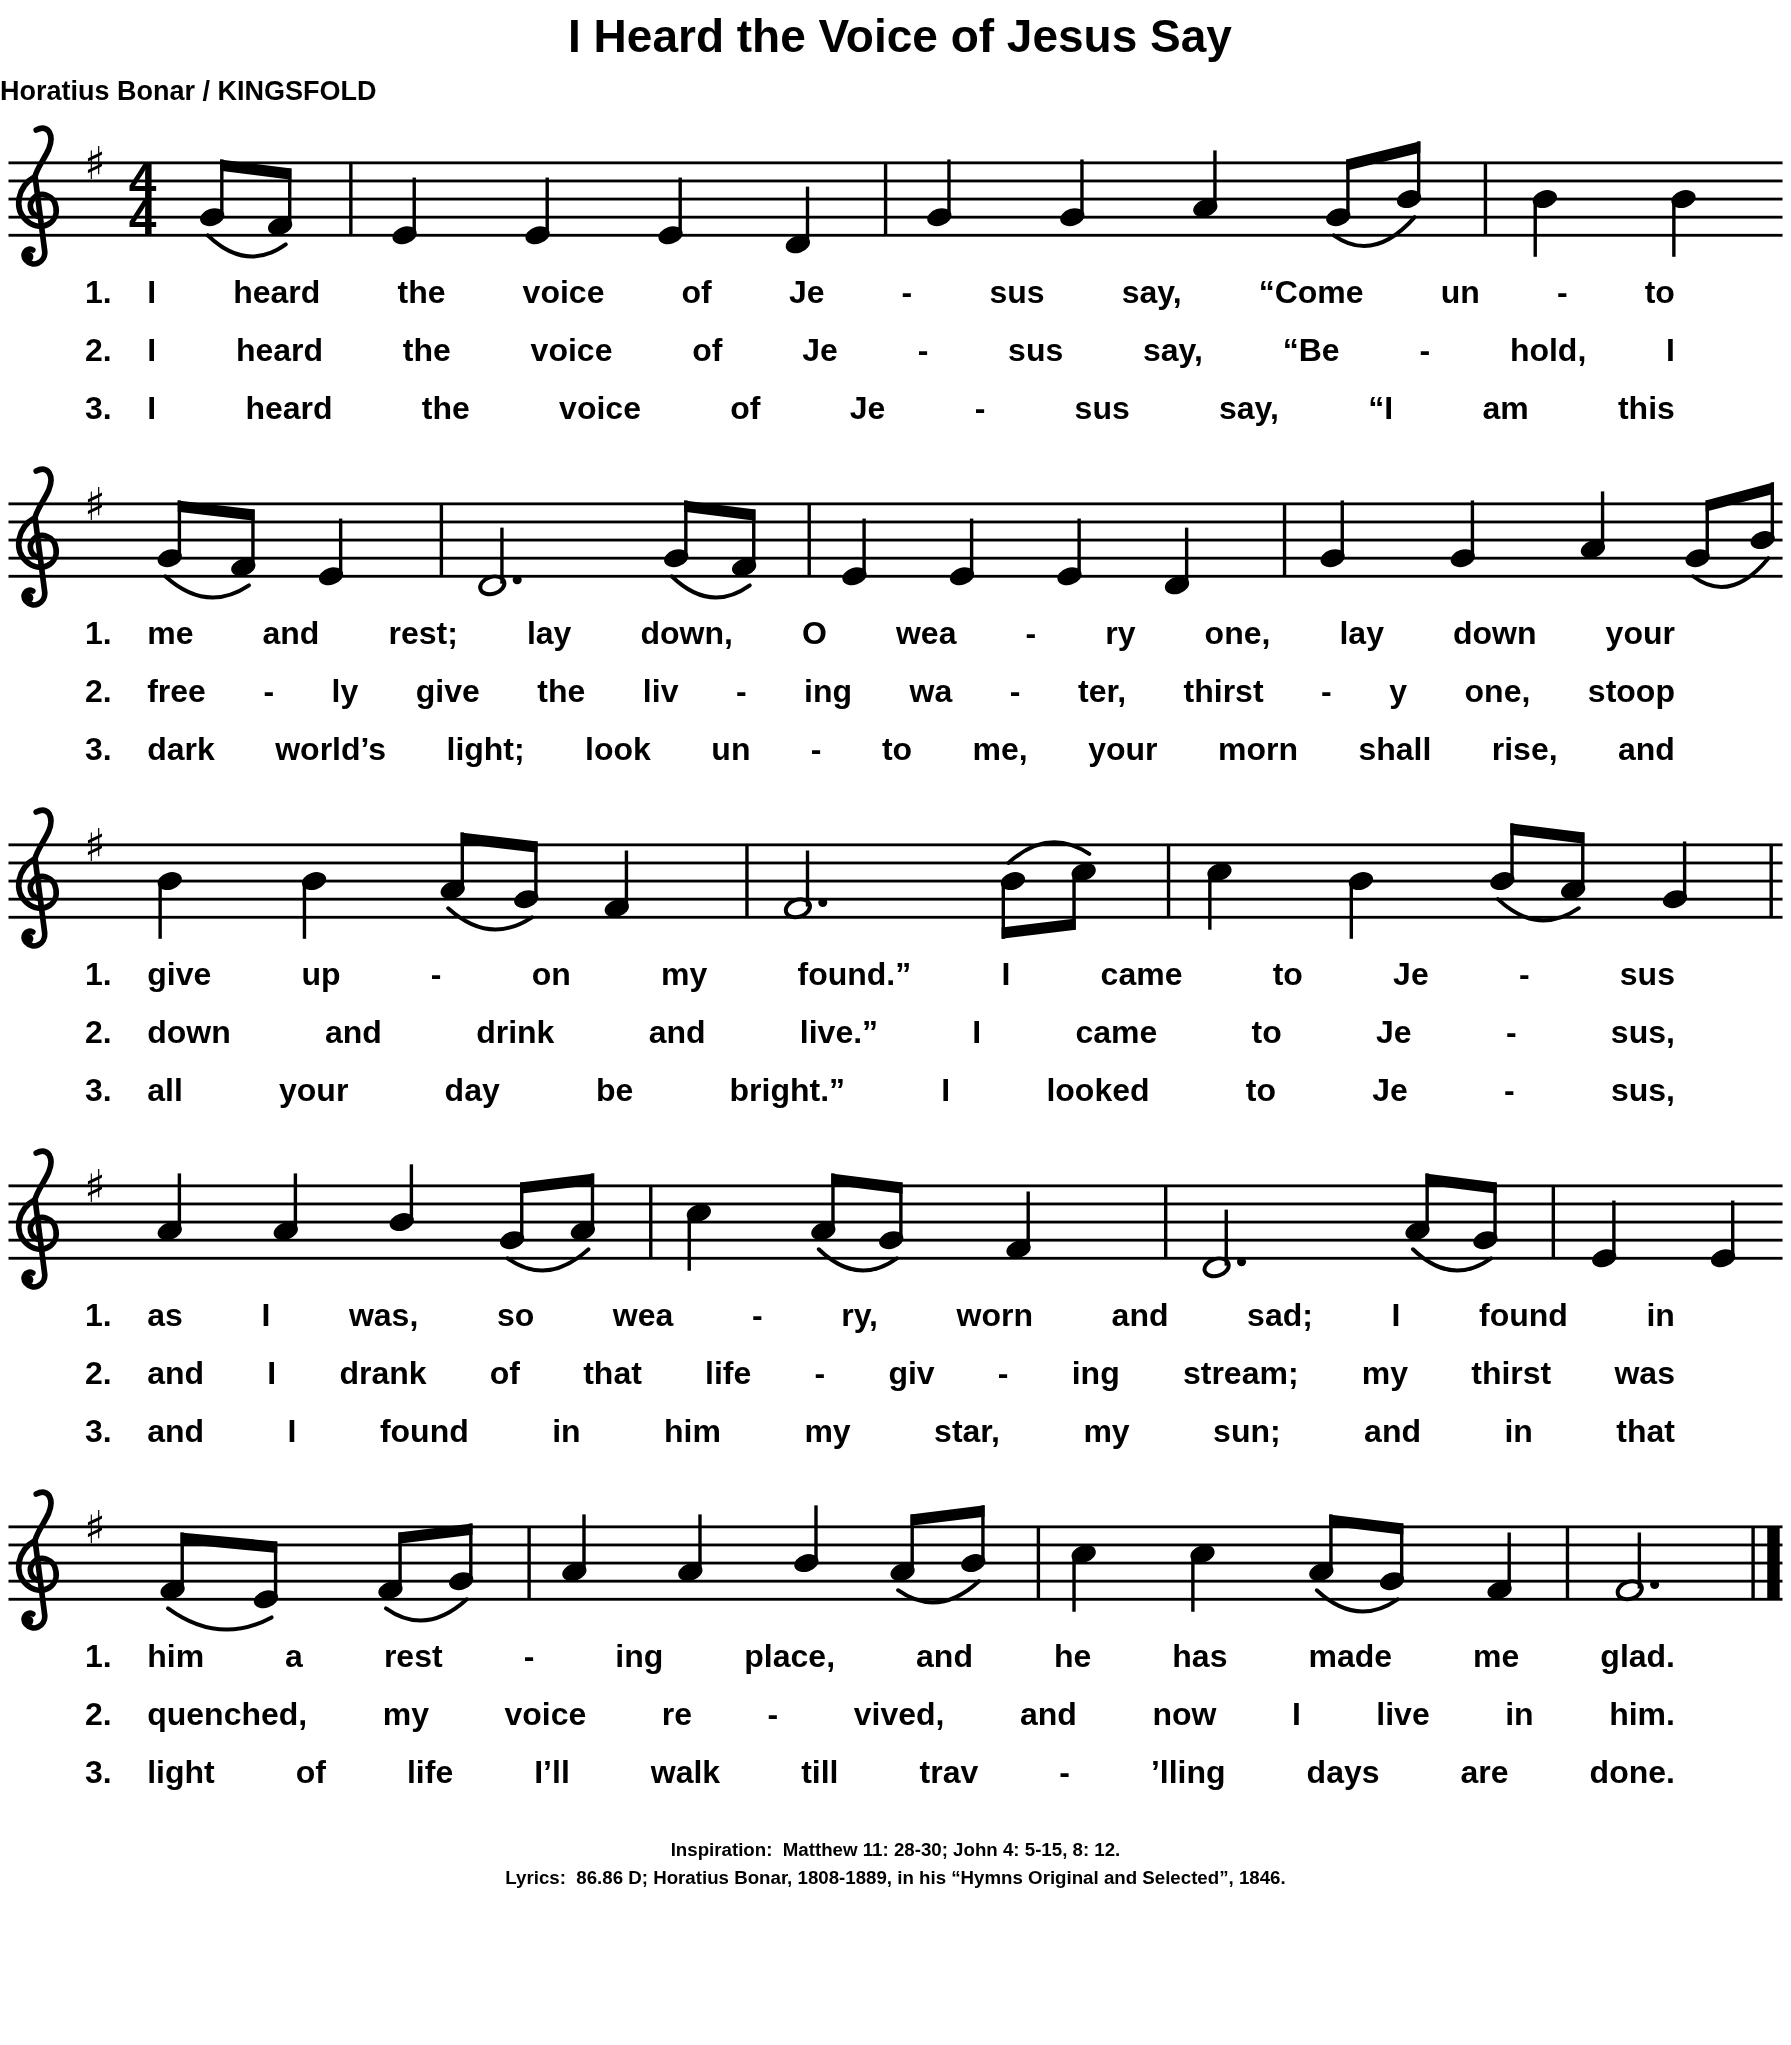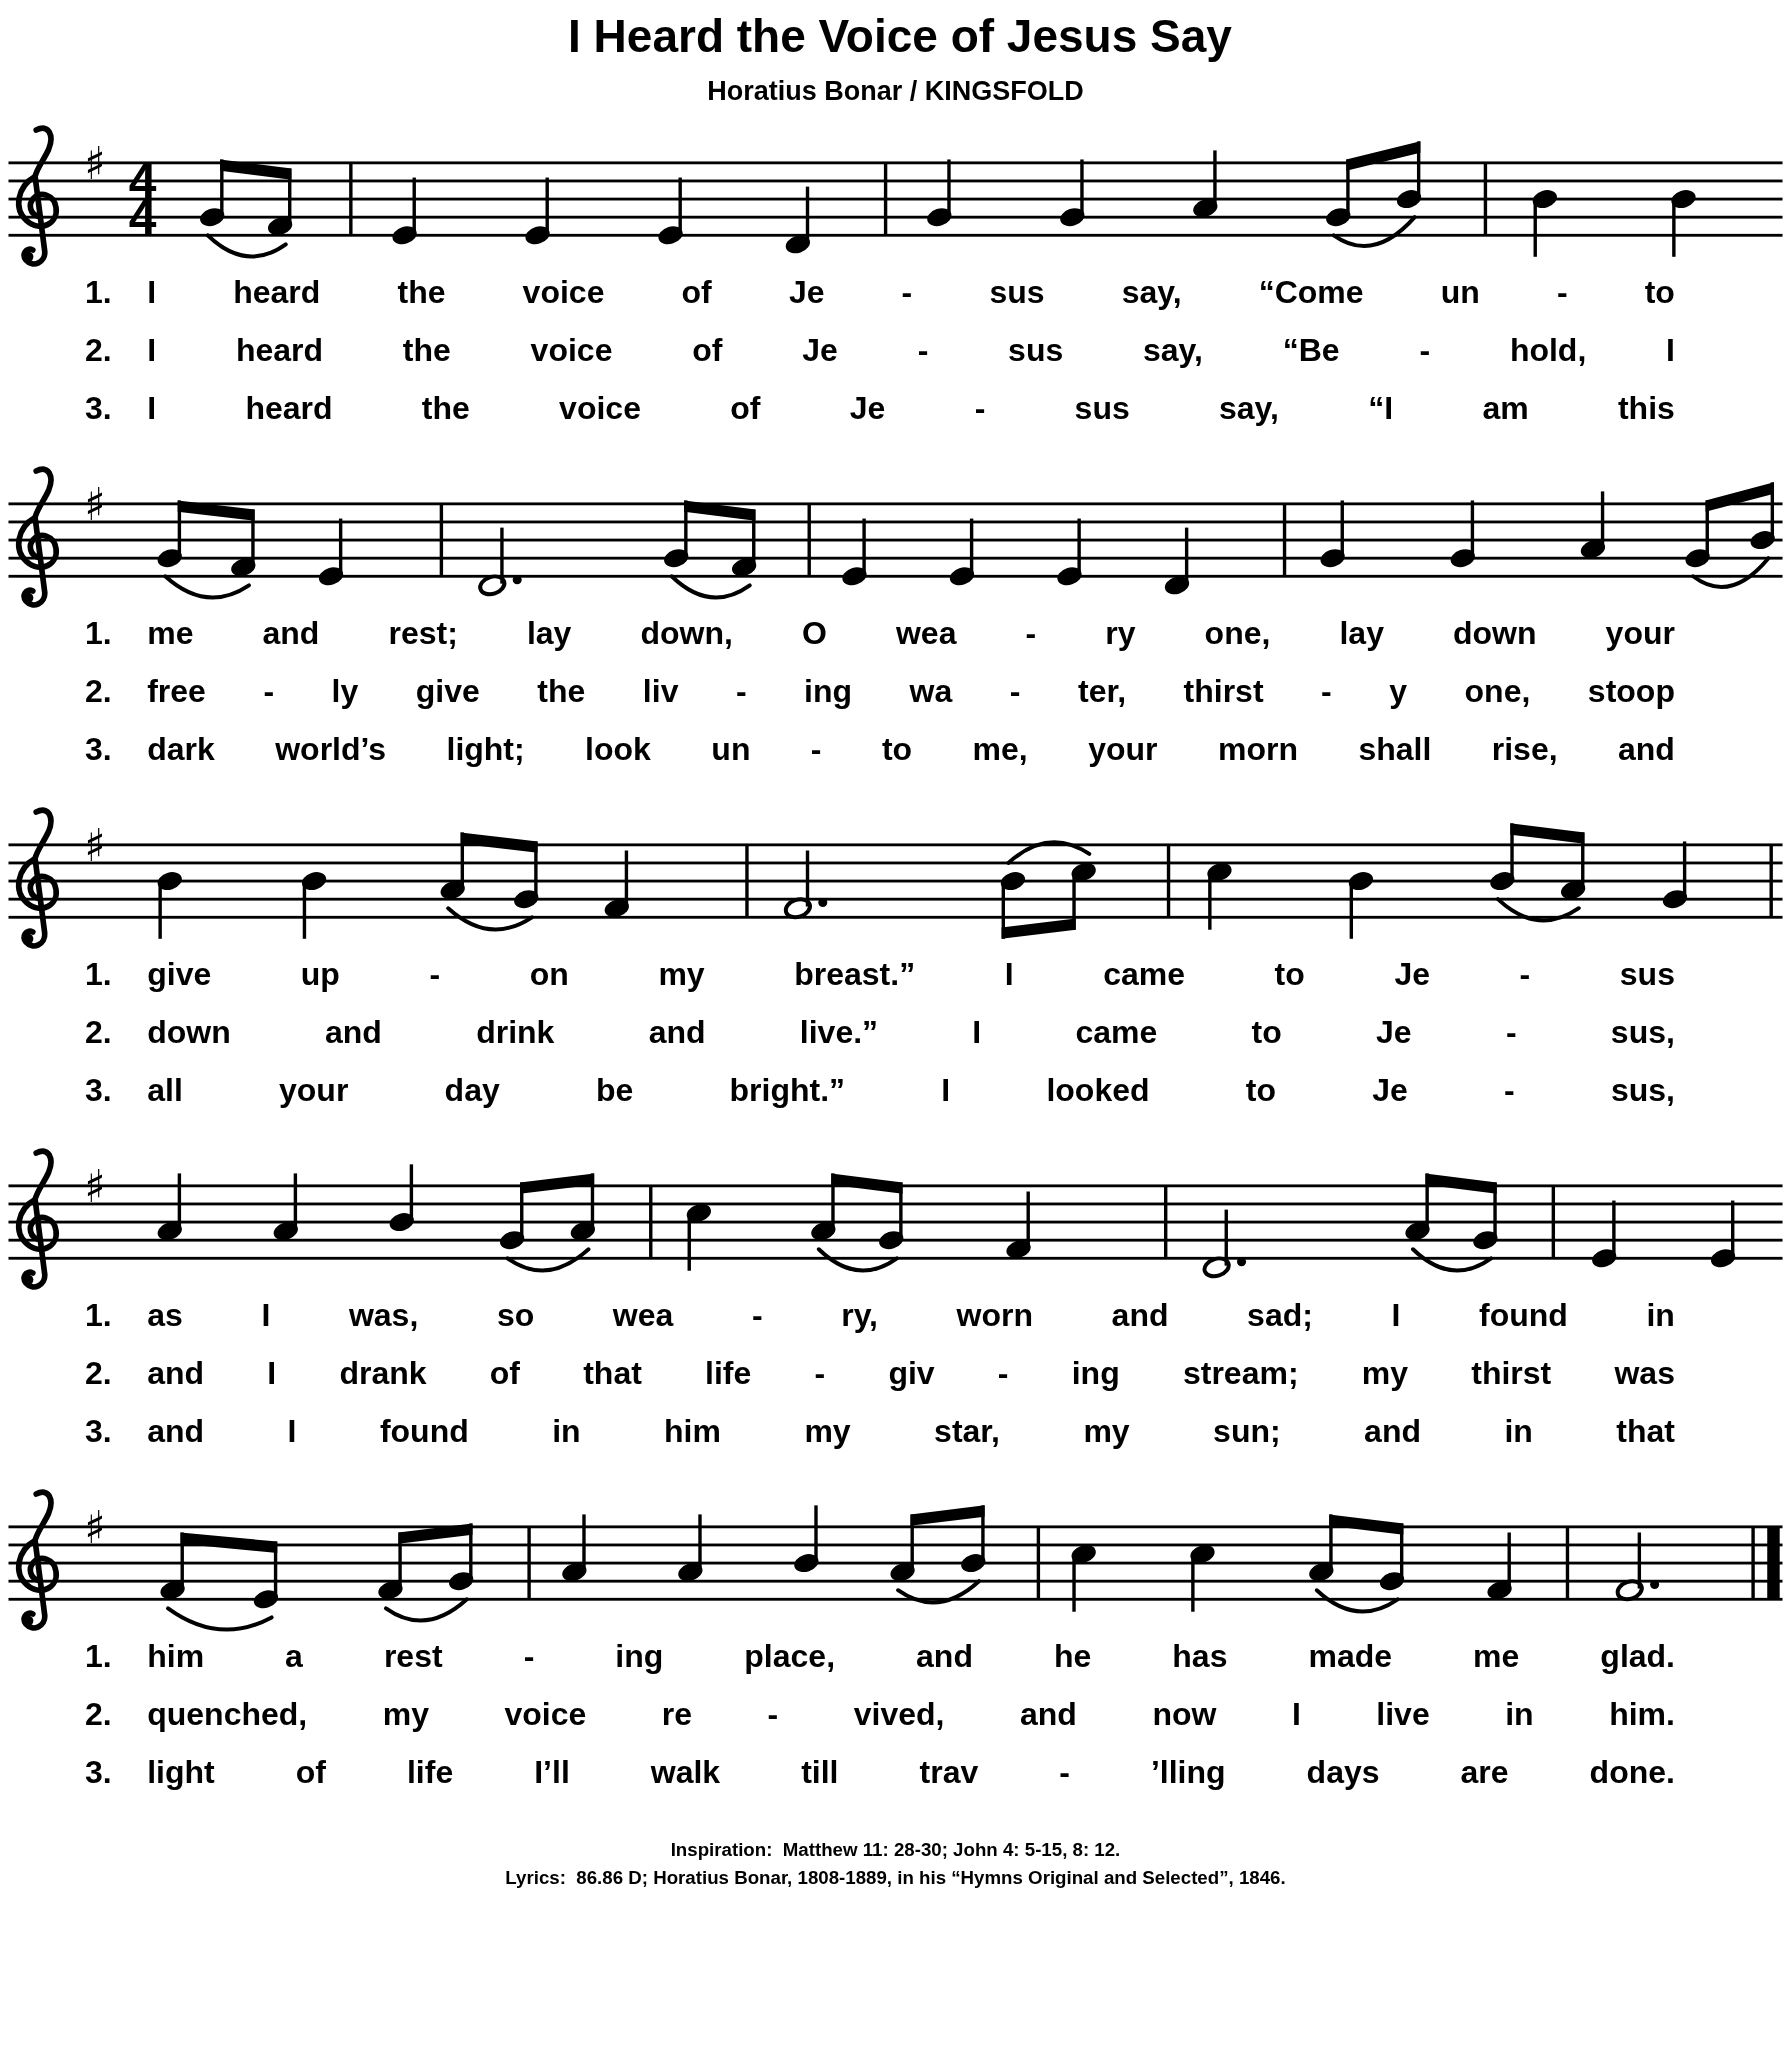--- a/index.html
+++ b/index.html
@@ -1,19 +1,19 @@
 <!DOCTYPE html>
 <html style="font-size:9px"><head>
 <meta charset="utf-8">
 <style>
   html,body{margin:0;padding:0;background:#ffffff;color:#000;}
   body{width:1791px;height:2046px;font-family:"Liberation Sans",sans-serif;font-weight:bold;overflow:hidden;}
   .page{width:1791px;height:2046px;position:relative;}
   .title{margin:9px 0 0 9px;text-align:center;font-size:46px;letter-spacing:0px;}
-  .subtitle{margin:12.5px 0 0 0;text-align:center;font-size:27px;}
+  .subtitle{margin:12.5px 0 0 0;font-size:27px;}
   .system{margin-top:16px;}
   svg.staff{display:block;width:1791px;height:151px;overflow:visible;}
   .verse{display:flex;align-items:baseline;height:58px;padding:0 116px 0 85px;font-size:32px;}
   .vnum{flex:none;width:52px;}
   .words{flex:1;display:flex;justify-content:space-between;align-items:baseline;padding-left:10.2px;}
   .words span{white-space:nowrap;}
   .footer{margin-top:24px;text-align:center;font-size:18.7px;line-height:28px;}
   .footer div{white-space:pre-wrap;}
 </style>
 </head>
@@ -291,21 +291,21 @@
         <rect x="3127" y="70" width="6" height="128" fill="#000"></rect>
       </svg>
     <div class="verse">
       <span class="vnum">1.</span>
       <span class="words">
           <span>give</span>
           <span>up</span>
           <span>-</span>
           <span>on</span>
           <span>my</span>
-          <span>breast.”</span>
+          <span>found.”</span>
           <span>I</span>
           <span>came</span>
           <span>to</span>
           <span>Je</span>
           <span>-</span>
           <span>sus</span>
         </span>
     </div>
     <div class="verse">
       <span class="vnum">2.</span>

